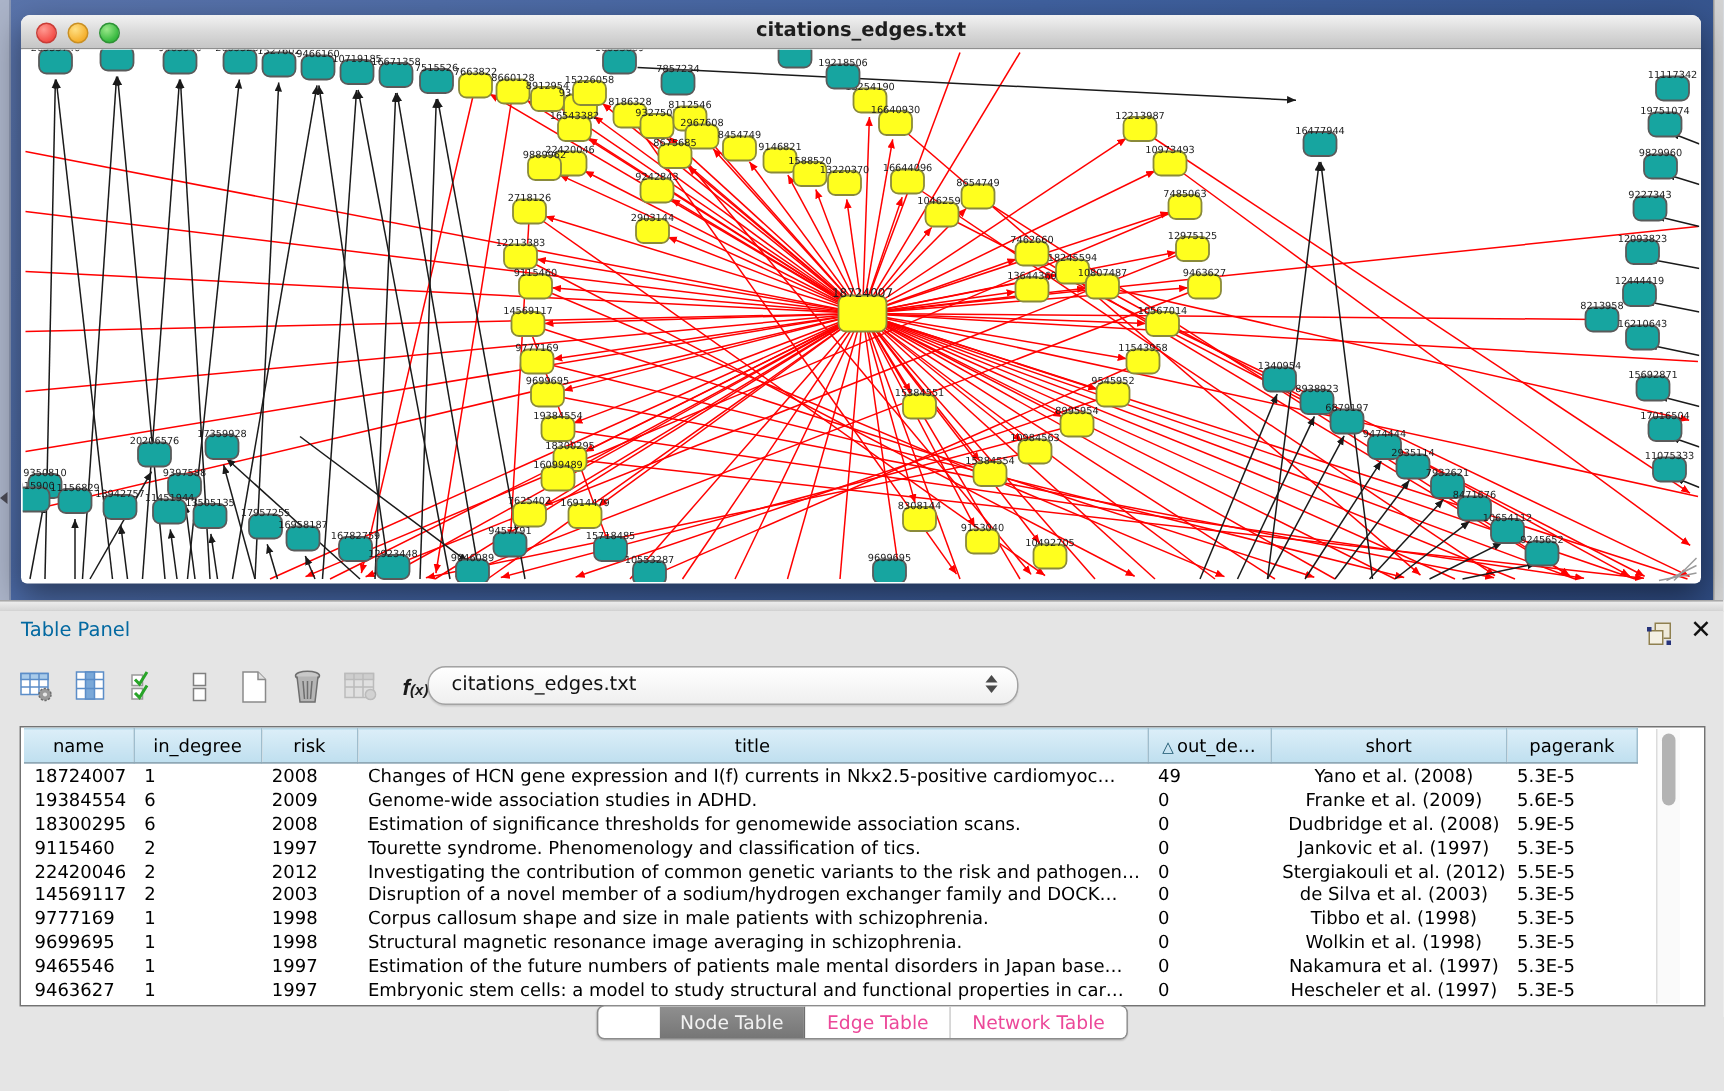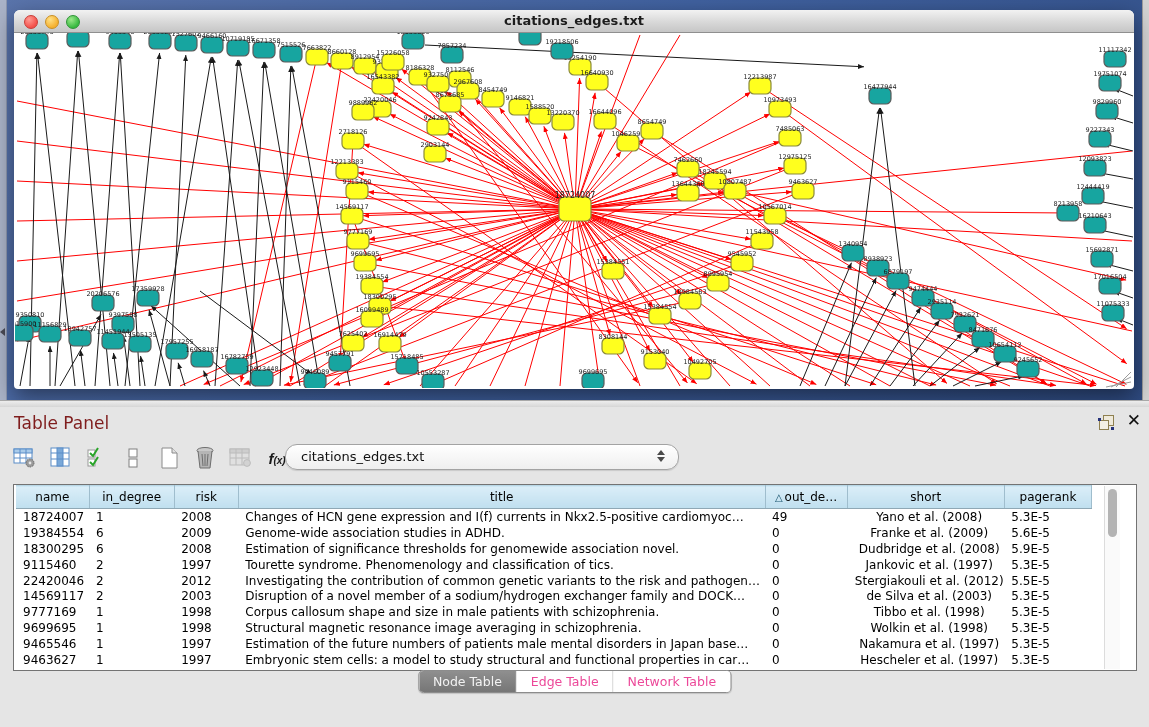--- a/index.html
+++ b/index.html
@@ -22,21 +22,21 @@
   .tl.green{left:52px;background:radial-gradient(circle at 35% 30%,#9BE88A,#37B93F 70%);border:1px solid #2E9336;}
   .canvas{left:1px;top:23px;width:1118px;height:355px;background:#fff;overflow:hidden;}
   svg text{font-family:"DejaVu Sans",sans-serif;}
 
   
   .splitter{left:0;top:400px;width:1149px;height:6px;background:linear-gradient(#EDEDED,#D6D6D6);border-top:1px solid #A8A8A8;border-bottom:1px solid #ABABAB;}
 
   
   .panel{left:0;top:407px;width:1149px;height:320px;background:#E5E5E5;}
   .panel-head{left:0;top:0;width:1149px;height:30px;}
-  .panel-title{left:14px;top:6px;font-size:17px;color:#7f1d1d;}
+  .panel-title{left:14px;top:6px;font-size:13px;color:#0369a1;}
   .float-icon{right:34px;top:8px;width:16px;height:14px;}
   .float-icon .sq1{position:absolute;left:4px;top:0;width:9px;height:9px;border:1.5px solid #8F8050;background:#EFEADB;}
   .float-icon .sq2{position:absolute;left:0;top:5px;width:8px;height:8px;border:1.5px solid #8F8050;background:#F4F0E4;}
   .float-icon .dot1{position:absolute;left:-1px;top:3px;width:3px;height:3px;background:#26337A;}
   .float-icon .dot2{position:absolute;left:12px;top:12px;width:3px;height:3px;background:#26337A;}
   .close-x{right:8px;top:3px;font-size:17px;font-weight:bold;color:#111;line-height:20px;}
 
   .toolbar{left:10px;top:34px;height:34px;display:flex;align-items:center;gap:6px;}
   .tb-btn{width:30px;height:30px;display:flex;align-items:center;justify-content:center;background:transparent;border:none;padding:0;}
   .fx{font-size:15px;font-style:italic;font-weight:bold;color:#1a1a1a;}
@@ -51,21 +51,21 @@
   .table-wrap{left:13px;top:77px;width:1122px;height:185px;background:#fff;border:1px solid #737373;overflow:hidden;}
   table.grid{border-collapse:collapse;table-layout:fixed;font-size:12px;color:#000;width:1076px;margin-left:2px;}
   table.grid th{height:20px;font-weight:normal;font-size:12px;background:linear-gradient(#DBEEF8,#BFDFEF);border-right:1px solid #9FBDCD;border-bottom:1px solid #8FA8B5;border-top:1px solid #B9D7E5;white-space:nowrap;overflow:hidden;}
   table.grid td{height:15.9px;padding:0 0 0 7px;white-space:nowrap;overflow:hidden;}
   td.c{text-align:center;padding:0;}
   .sort-tri{font-size:10px;color:#16526B;margin-right:2px;}
   .vscroll{right:16px;top:1px;width:15px;height:183px;background:#FAFAFA;border-left:1px solid #DCDCDC;}
   .vthumb{left:3px;top:3px;width:9px;height:48px;border-radius:5px;background:#B3B3B3;}
 
   .tabbar{left:0;top:262px;width:1149px;height:26px;}
-  .seg{position:absolute;left:50%;top:1px;transform:translateX(-50%);display:flex;border:1px solid #8C8C8C;border-radius:5px;overflow:hidden;background:#fff;box-shadow:0 1px 1px rgba(0,0,0,.15);}
+  .seg{position:absolute;left:50%;top:1px;transform:translateX(-50%);display:flex;border:1px solid #8C8C8C;border-radius:5px;overflow:hidden;background:#fff;box-shadow:0 1px 1px rgba(0,0,0,.15);padding-left:41px;}
   .seg .tab{padding:3px 14px;font-size:12.5px;color:#ec4899;background:#fff;border-right:1px solid #C9C9C9;}
   .seg .tab:last-child{border-right:none;}
   .seg .tab.active{background:linear-gradient(#8F8F8F,#767676);color:#F2F2F2;border-right:1px solid #6E6E6E;}
 
   .statusbar{left:0;top:293px;width:1149px;height:27px;background:#E9E9E9;border-top:1px solid #BFBFBF;}
   .mem{right:34px;top:6px;font-size:11px;color:#222;}
   .memdot{right:12px;top:5px;width:13px;height:13px;border-radius:50%;background:radial-gradient(circle at 35% 30%,#C2F277,#6FC627 75%);border:1px solid #4E9A1E;}
 </style>
 </head>
 <body>
@@ -612,21 +612,21 @@
               <td>2009</td>
               <td>Genome-wide association studies in ADHD.</td>
               <td>0</td>
               <td class="c">Franke et al. (2009)</td>
               <td>5.6E-5</td>
             </tr>
             <tr>
               <td>18300295</td>
               <td>6</td>
               <td>2008</td>
-              <td>Estimation of significance thresholds for genomewide association novel.</td>
+              <td>Estimation of significance thresholds for genomewide association scans.</td>
               <td>0</td>
               <td class="c">Dudbridge et al. (2008)</td>
               <td>5.9E-5</td>
             </tr>
             <tr>
               <td>9115460</td>
               <td>2</td>
               <td>1997</td>
               <td>Tourette syndrome. Phenomenology and classification of tics.</td>
               <td>0</td>

